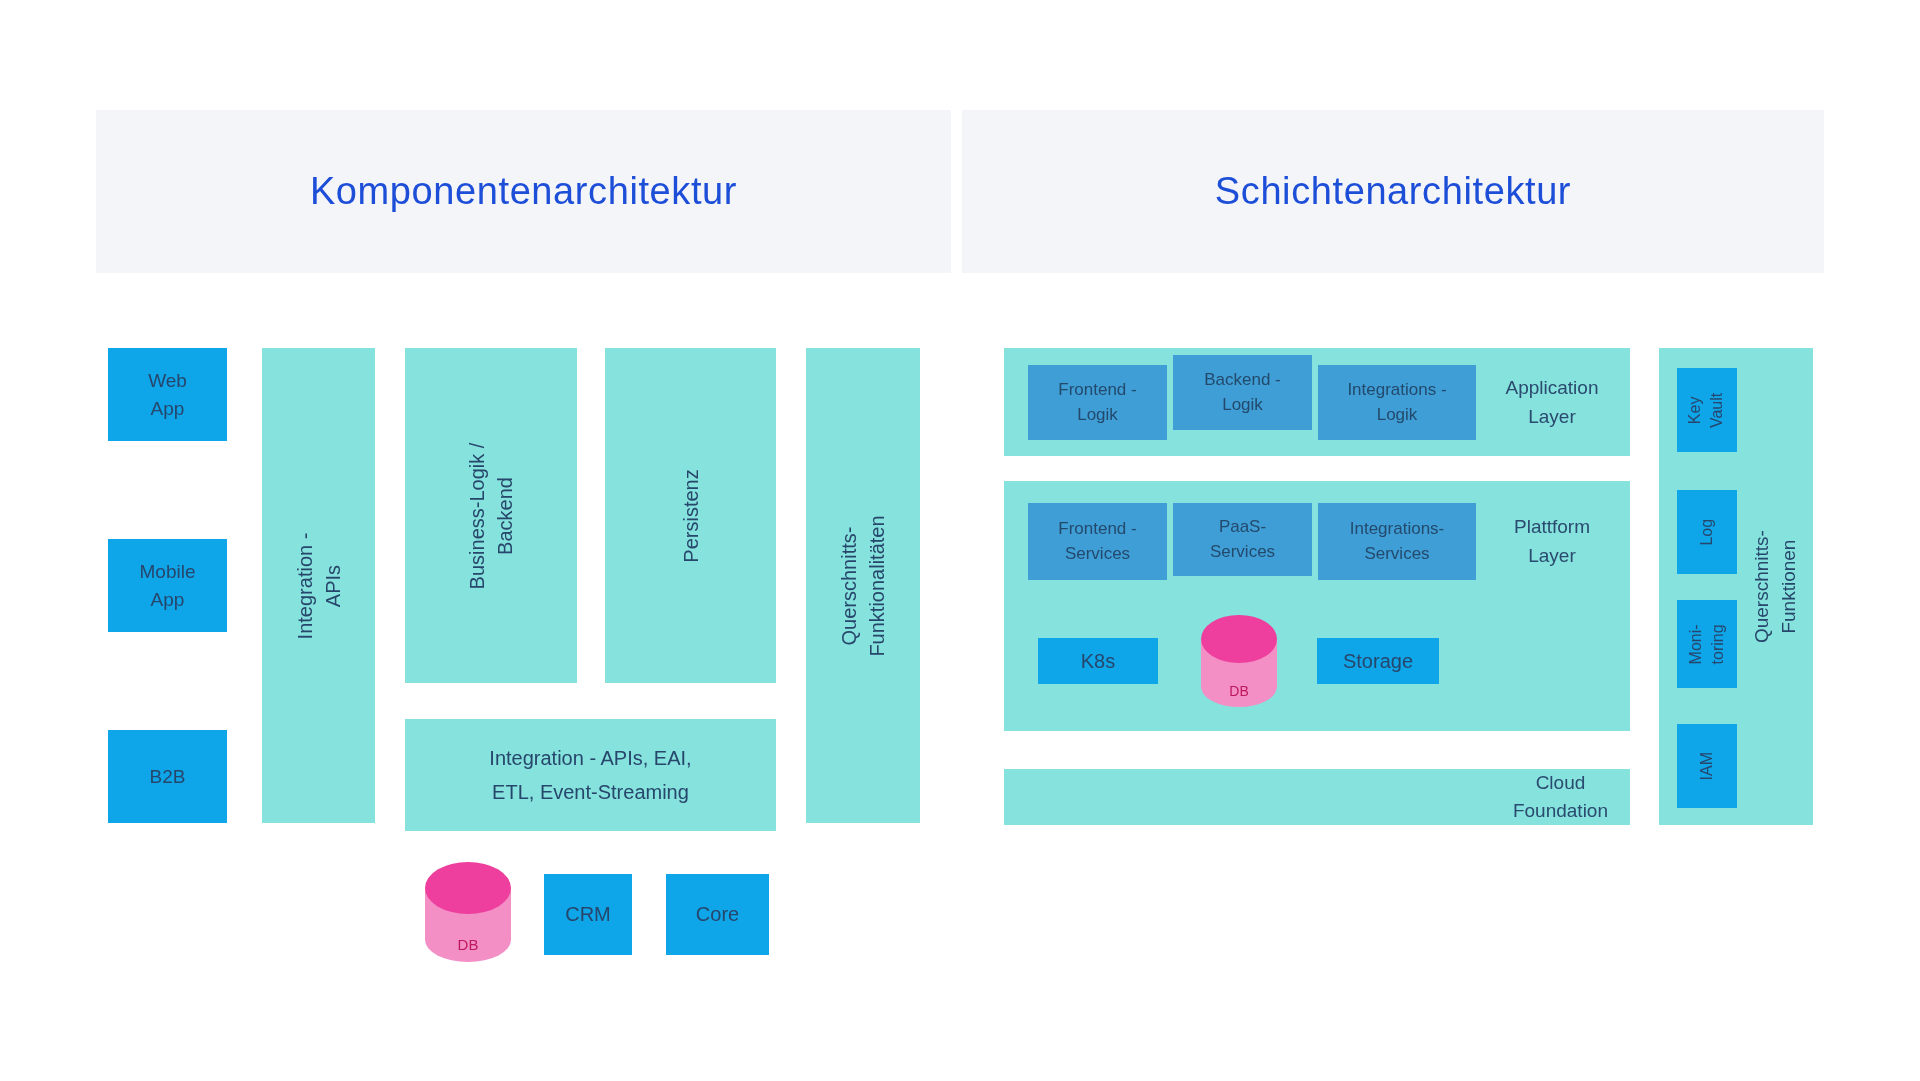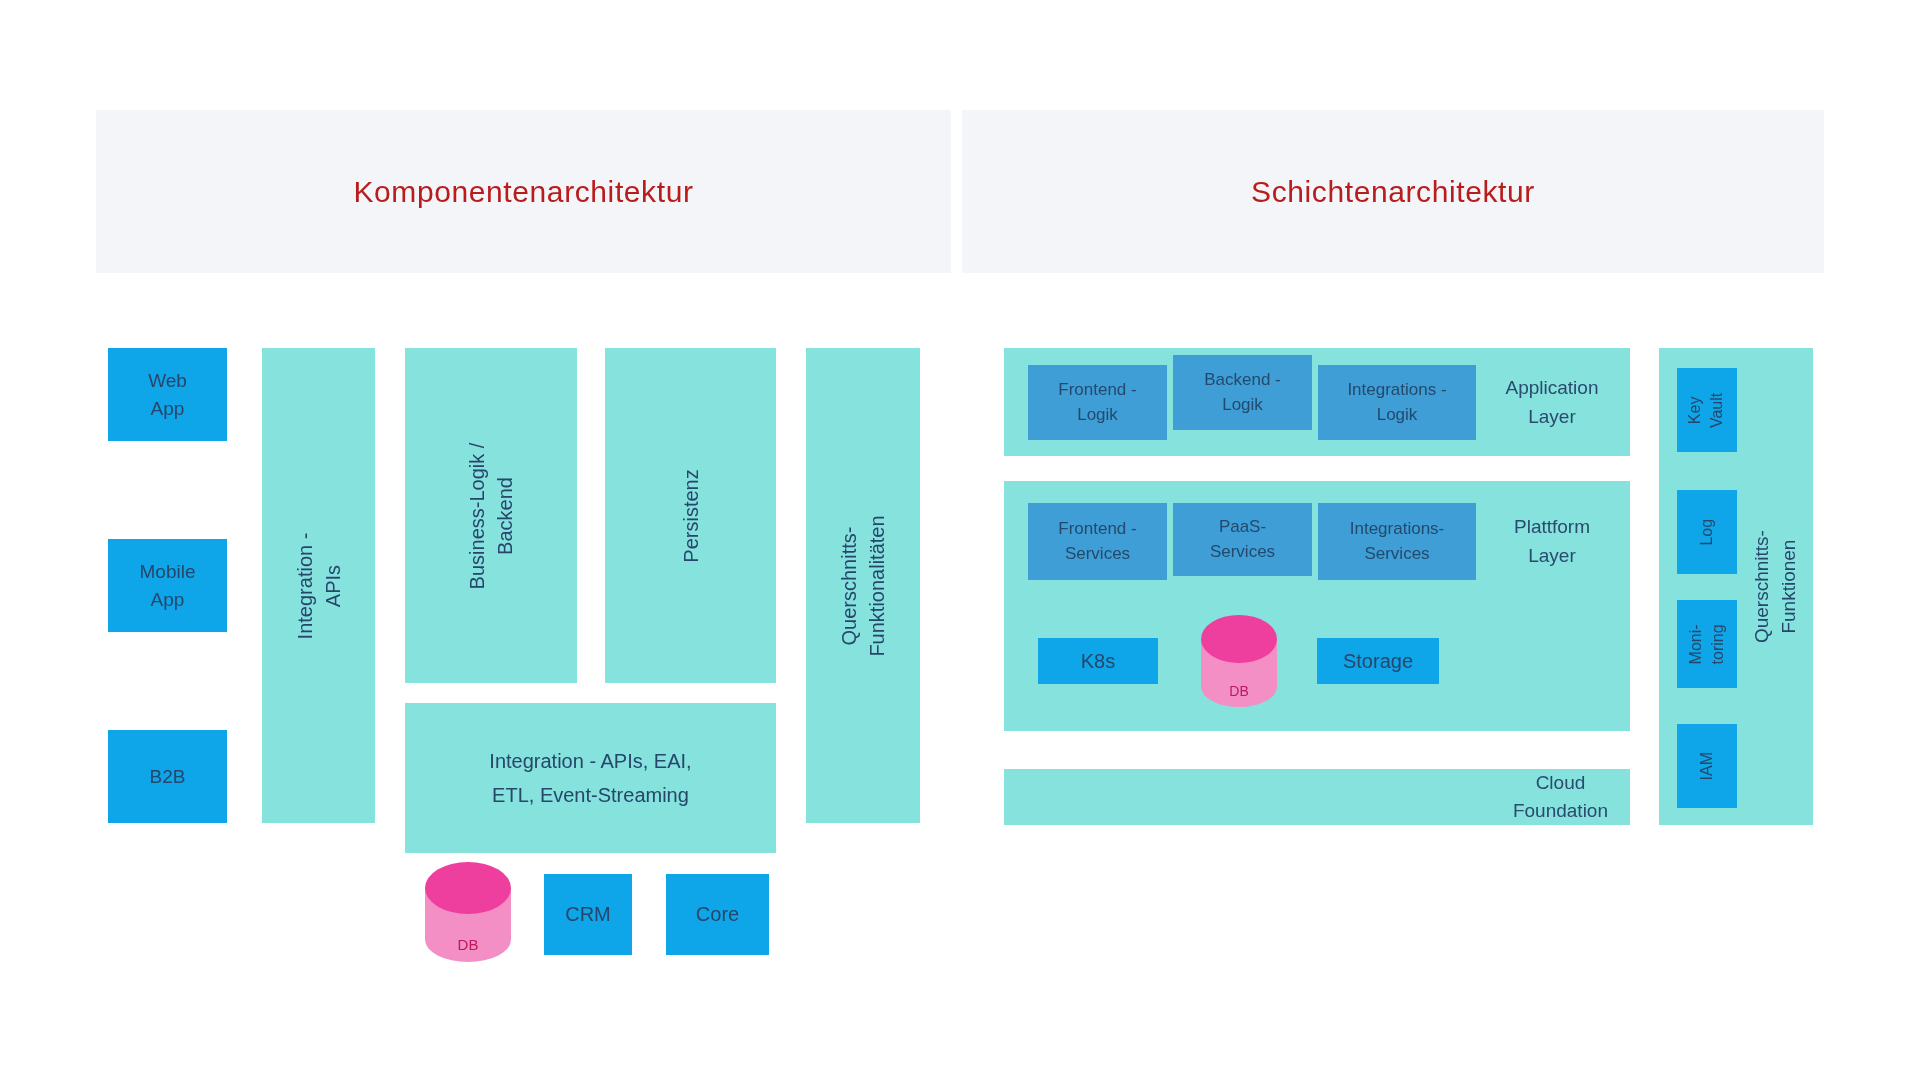--- a/index.html
+++ b/index.html
@@ -13,24 +13,24 @@
     color: #27466b;
   }
   .abs { position: absolute; }
   .header {
     background: #f4f5f9;
     display: flex;
     align-items: center;
     justify-content: center;
   }
   .header .title {
-    font-size: 30px;
+    font-size: 38px;
     font-weight: 500;
     letter-spacing: 0.6px;
-    color: #b91c1c;
+    color: #1d4ed8;
     white-space: pre;
   }
   .box {
     display: flex;
     align-items: center;
     justify-content: center;
     text-align: center;
     white-space: pre-line;
     line-height: 1.45;
   }
@@ -136,21 +136,21 @@
       <span style="font-size:20px;">Persistenz</span>
     </div>
   </div>
 
   <div class="abs teal" style="left:806px; top:348px; width:114px; height:475px;">
     <div class="vwrap">
       <span style="font-size:20px;">Querschnitts-Funktionalitäten</span>
     </div>
   </div>
 
-  <div class="abs box teal label-20" style="left:405px; top:703px; width:371px; height:150px; line-height:1.7;">Integration - APIs, EAI,
+  <div class="abs box teal label-20" style="left:405px; top:719px; width:371px; height:112px; line-height:1.7;">Integration - APIs, EAI,
 ETL, Event-Streaming</div>
 
   <div class="cylinder" style="left:425px; top:862px; width:86px; height:100px;">
     <div class="cyl-body"></div>
     <div class="cyl-top"></div>
     <div class="cyl-label">DB</div>
   </div>
 
   <div class="abs box pinkbox label-20" style="left:544px; top:874px; width:88px; height:81px;">CRM</div>
   <div class="abs box pinkbox label-20" style="left:666px; top:874px; width:103px; height:81px;">Core</div>

